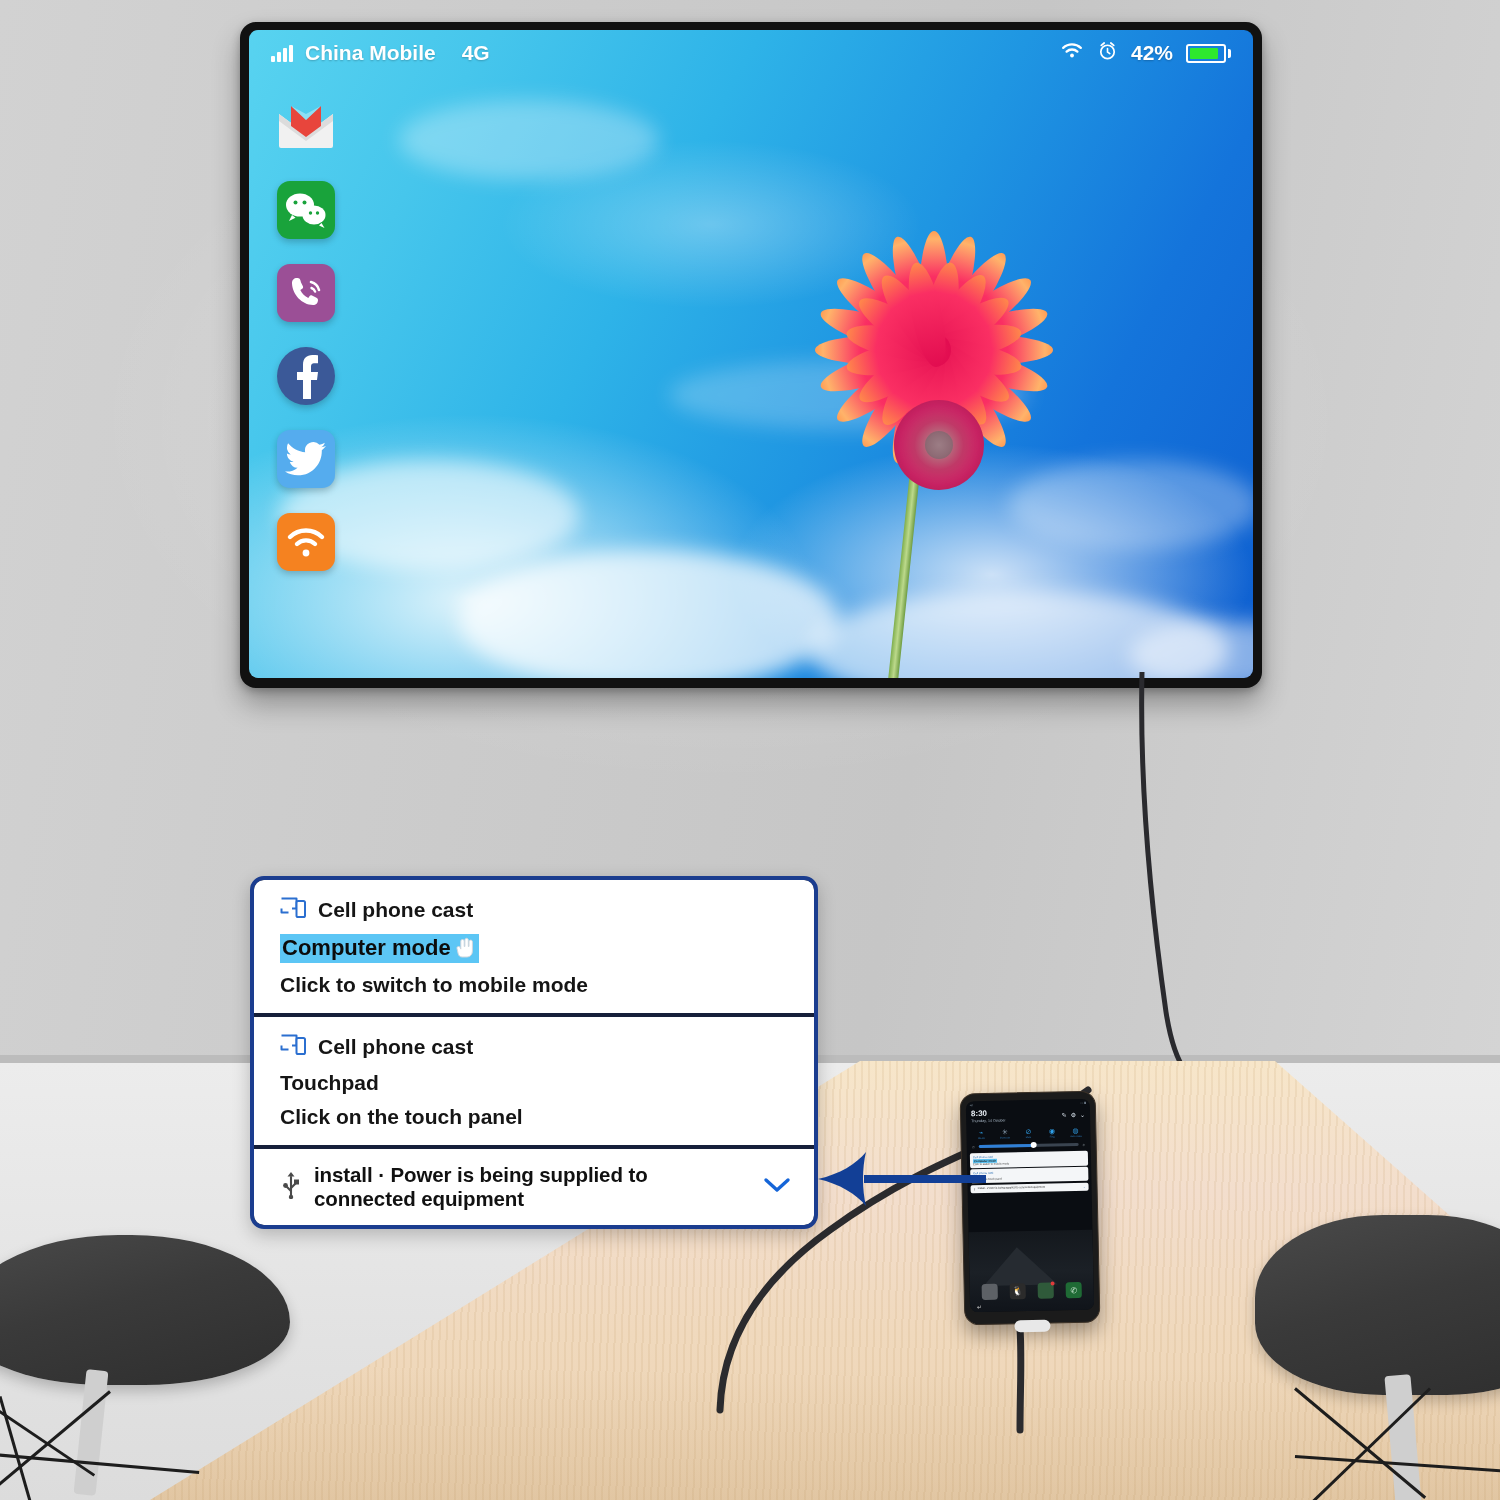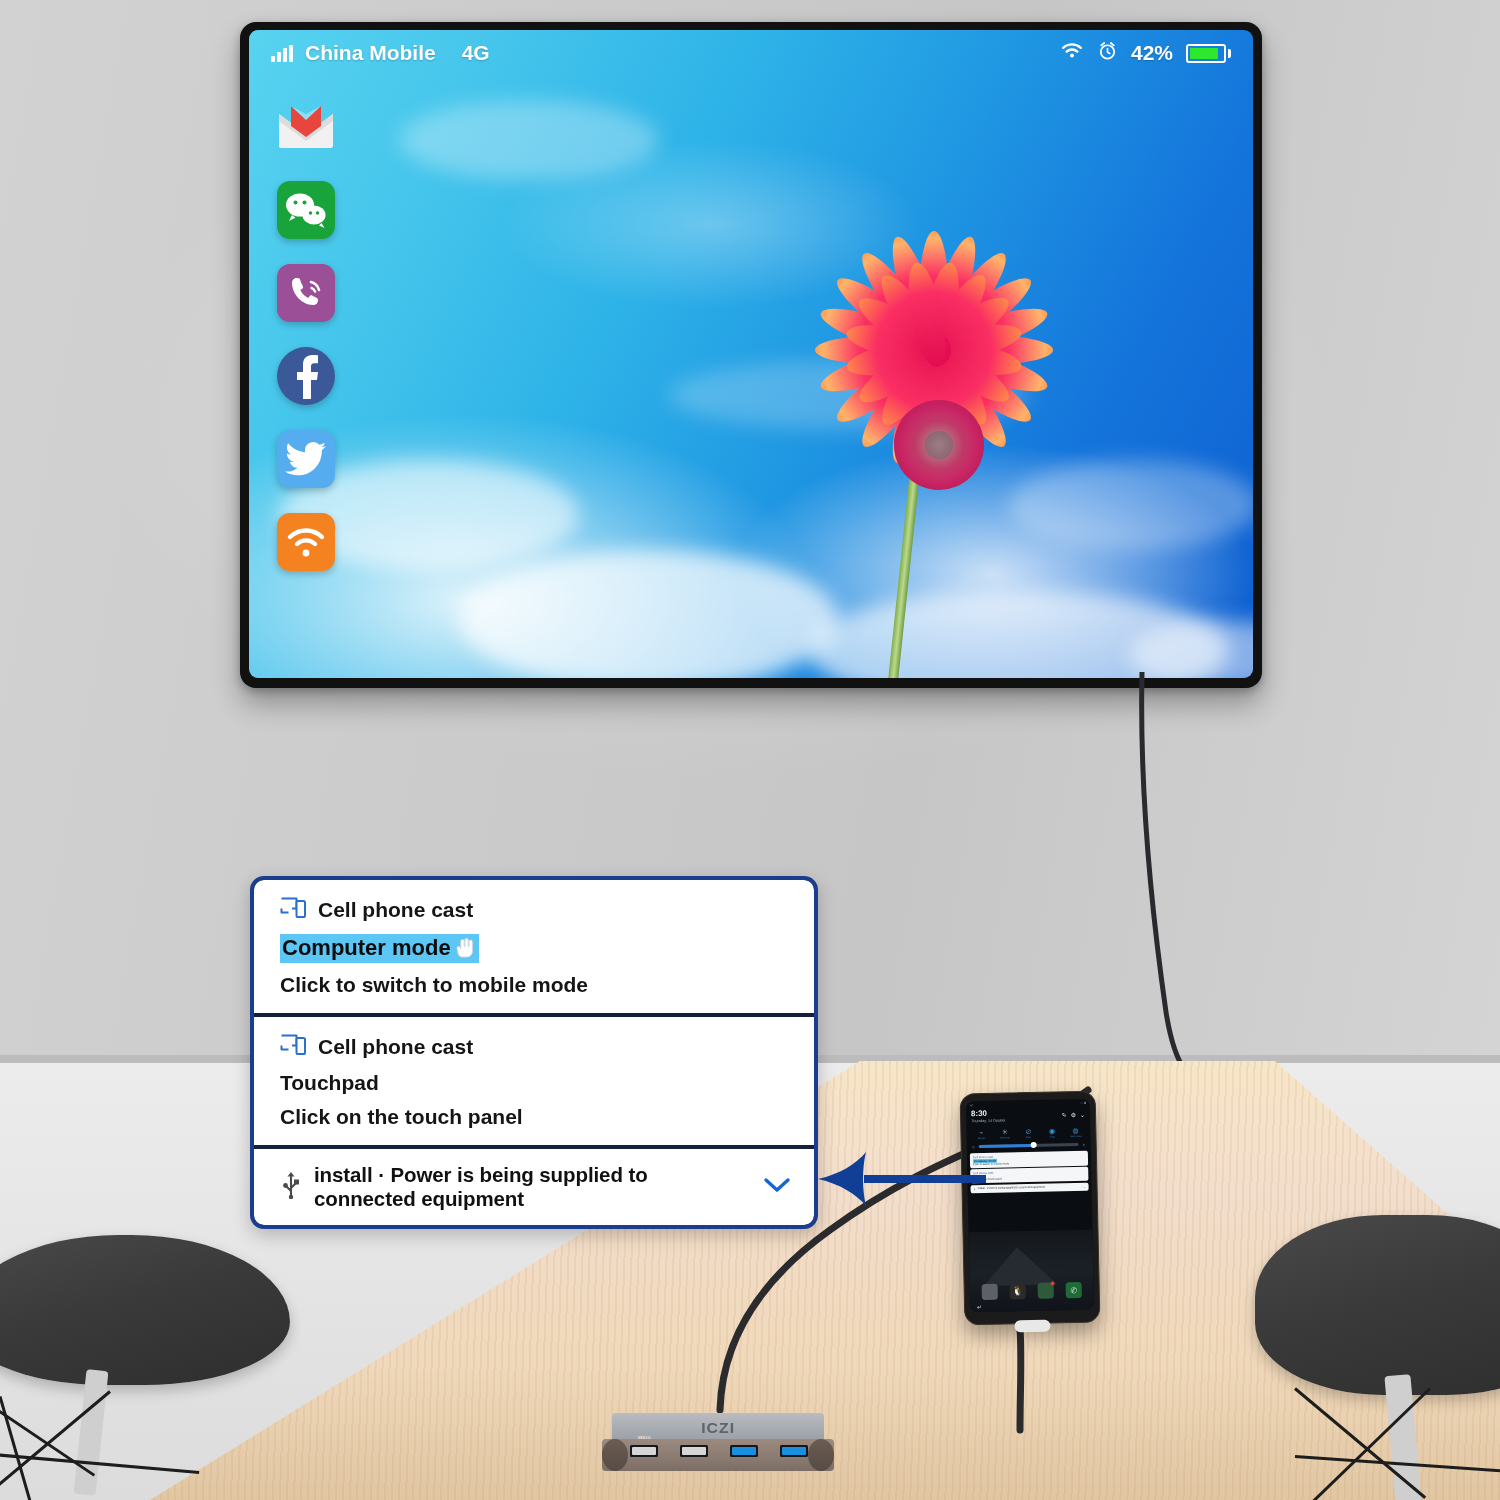--- a/index.html
+++ b/index.html
@@ -540,44 +540,20 @@
           </div>
         <div class="d phone">✆</div>
       </div>
       <div class="ph-navbar">
         <span class="back">↵</span>
       </div>
     </div>
     <div class="ph-home"></div>
   </div>
 
-  <div id="hub">
-    <div id="hub-top">
-      <span id="hub-logo">ICZI</span>
-    </div>
-    <div id="hub-front"></div>
-    <div id="hub-ports">
-      <span class="usbport">
-          <i></i>
-          <span class="portlabel">USB 2.0</span>
-        </span>
-      <span class="usbport">
-          <i></i>
-          <span class="portlabel">USB 2.0</span>
-        </span>
-      <span class="usbport blue">
-          <i></i>
-          <span class="portlabel">USB 3.0</span>
-        </span>
-      <span class="usbport blue">
-          <i></i>
-          <span class="portlabel">USB 3.0</span>
-        </span>
-    </div>
-  </div>
 
   <div id="callout">
 
     <div class="co-card first">
       <div class="co-head">
         <span>
           <svg width="27" height="24" viewBox="0 0 27 24">
             <path d="M1.5 2.5h15v10h-4.5" stroke="#2b6fd0" stroke-width="2" fill="none" stroke-linejoin="round"></path>
             <path d="M1.5 12.5v4h7" stroke="#2b6fd0" stroke-width="2" fill="none" stroke-linejoin="round"></path>
             <rect x="16.5" y="5" width="8.5" height="16" rx="1.6" stroke="#2b6fd0" stroke-width="2" fill="#fff"></rect>

